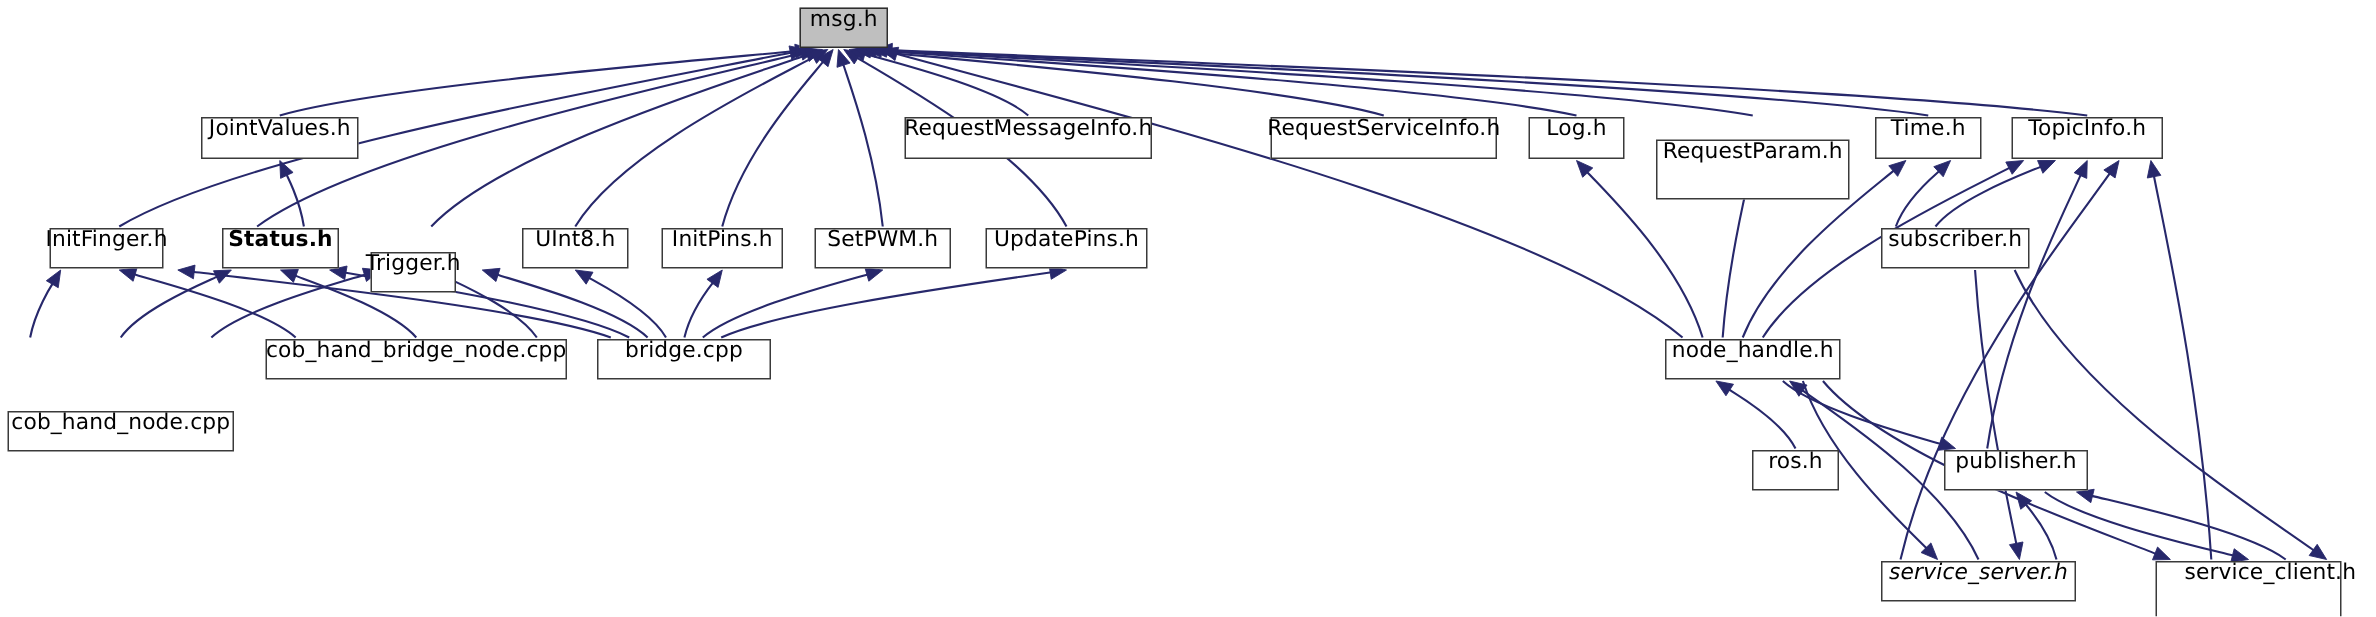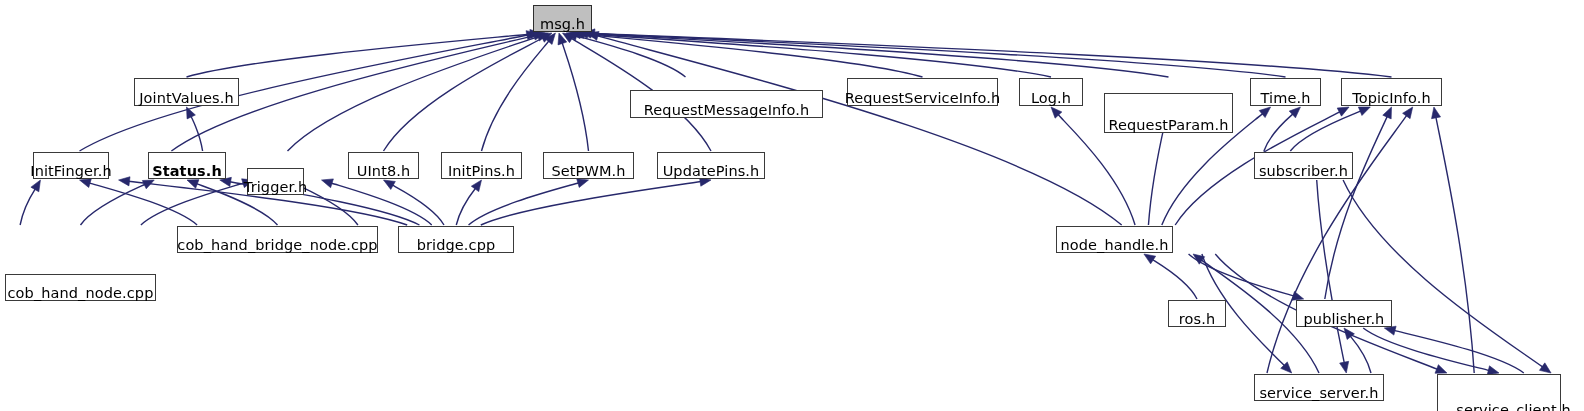--- a/index.html
+++ b/index.html
@@ -32,21 +32,21 @@
     stroke: #27286b;
     stroke-width: 0.6;
   }
   .node-box {
     position: absolute;
     box-sizing: border-box;
     border: 1.3px solid #3a3a3a;
     background: #ffffff;
     color: #000000;
     display: flex;
-    align-items: flex-end;
+    align-items: flex-start;
     justify-content: center;
     font-size: 14.5px;
     line-height: 1;
     white-space: nowrap;
     letter-spacing: 0.1px;
     z-index: 5;
   }
   .node-box.focus {
     background: #bfbfbf;
     border-color: #2e2e2e;
@@ -154,21 +154,21 @@
       <path class="edge-path" d="M1343.1,180 C1380.5364,261.06 1497.0051999999998,334.4 1542.9408960891176,367.1900957384945"></path>
       <polygon class="edge-head" points="1551.08,373 1539.4544297377367,370.35309311134984 1544.799541658322,362.8651175133381"></polygon>
     </svg>
   <div id="node-layer">
       <div class="node-box focus" style="left: 533px; top: 5px; width: 59px; height: 27px;">
         <span>msg.h</span>
       </div>
       <div class="node-box" style="left: 134px; top: 78px; width: 105px; height: 28px;">
         <span>JointValues.h</span>
       </div>
-      <div class="node-box" style="left: 603px; top: 90px; width: 193px; height: 28px; margin-left: 27px;">
+      <div class="node-box" style="left: 603px; top: 78px; width: 165px; height: 28px;">
         <span>RequestMessageInfo.h</span>
       </div>
       <div class="node-box" style="left: 847px; top: 78px; width: 151px; height: 28px;">
         <span>RequestServiceInfo.h</span>
       </div>
       <div class="node-box" style="left: 1019px; top: 78px; width: 64px; height: 28px;">
         <span>Log.h</span>
       </div>
       <div class="node-box" style="left: 1104px; top: 93px; width: 129px; height: 40px;">
         <span>RequestParam.h</span>
@@ -205,29 +205,29 @@
       </div>
       <div class="node-box" style="left: 5px; top: 226px; width: 151px; height: 27px; margin-top: 48px;">
         <span>cob_hand_node.cpp</span>
       </div>
       <div class="node-box" style="left: 177px; top: 226px; width: 201px; height: 27px;">
         <span>cob_hand_bridge_node.cpp</span>
       </div>
       <div class="node-box" style="left: 398px; top: 226px; width: 116px; height: 27px;">
         <span>bridge.cpp</span>
       </div>
-      <div class="node-box" style="left: 1056px; top: 226px; width: 117px; height: 27px;">
+      <div class="node-box" style="left: 1110px; top: 226px; width: 117px; height: 27px;">
         <span>node_handle.h</span>
       </div>
       <div class="node-box" style="left: 1168px; top: 300px; width: 58px; height: 27px;">
         <span>ros.h</span>
       </div>
       <div class="node-box" style="left: 1296px; top: 300px; width: 96px; height: 27px;">
         <span>publisher.h</span>
       </div>
-      <div class="node-box" style="left: 1254px; top: 374px; width: 130px; height: 27px;">
+      <div class="node-box" style="left: 1254px; top: 374px; width: 130px; height: 27px; font-style: italic;">
         <span>service_server.h</span>
       </div>
       <div class="node-box" style="left: 1437px; top: 374px; width: 124px; height: 44px; padding-left: 29px;">
         <span>service_client.h</span>
       </div>
     </div>
 </div>
 
 </body></html>

